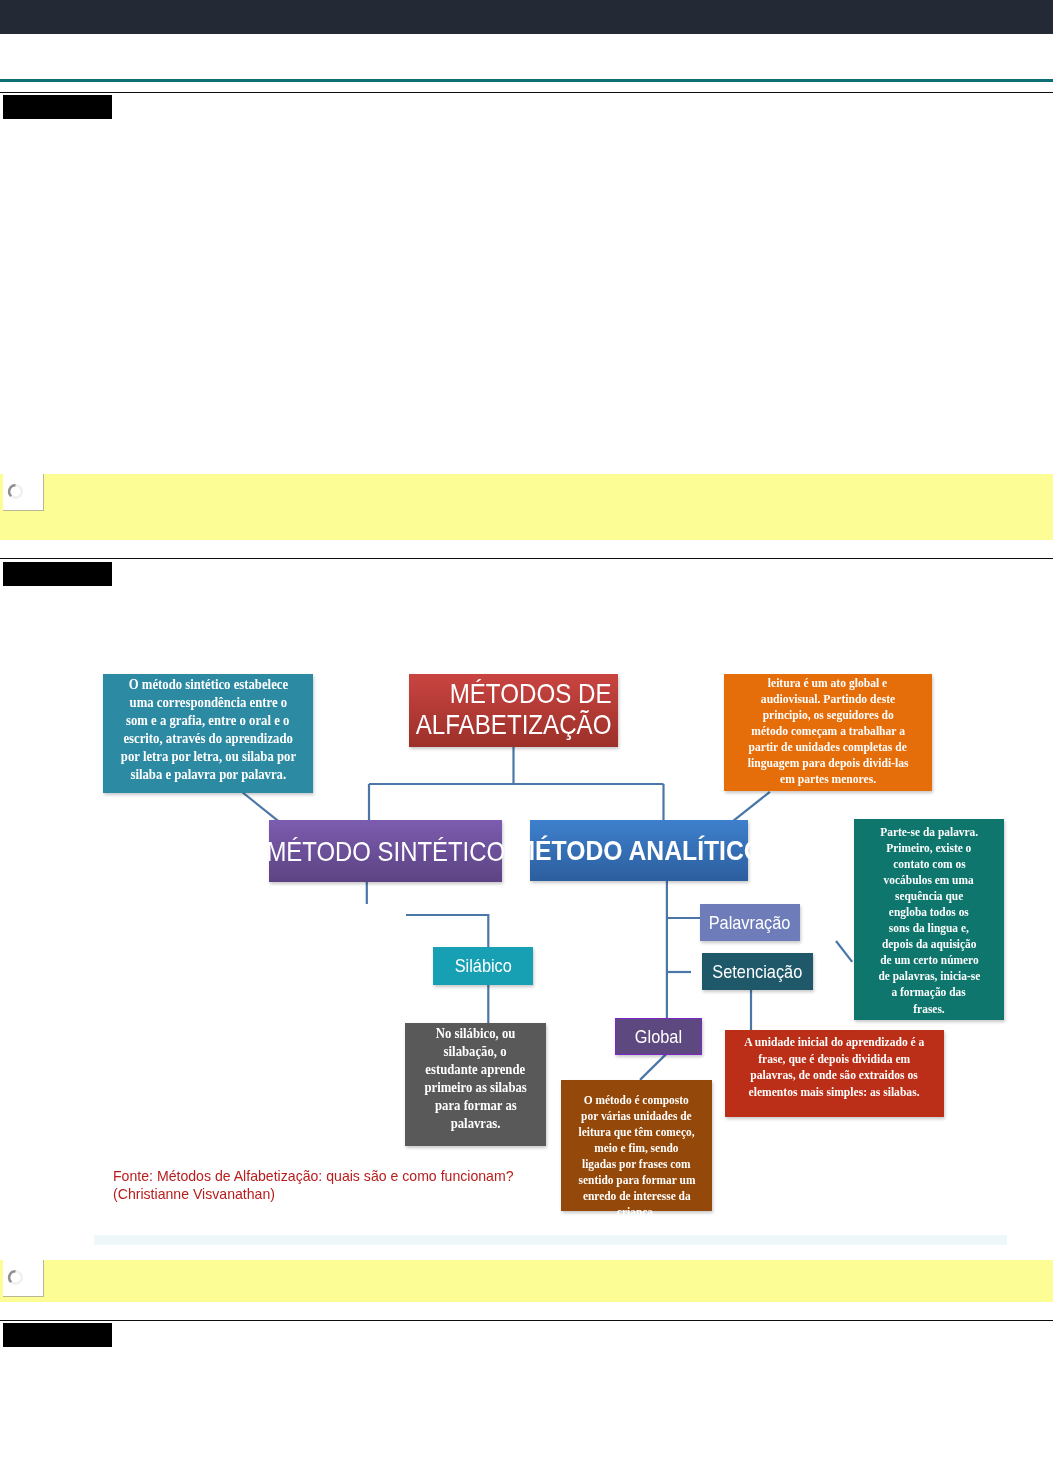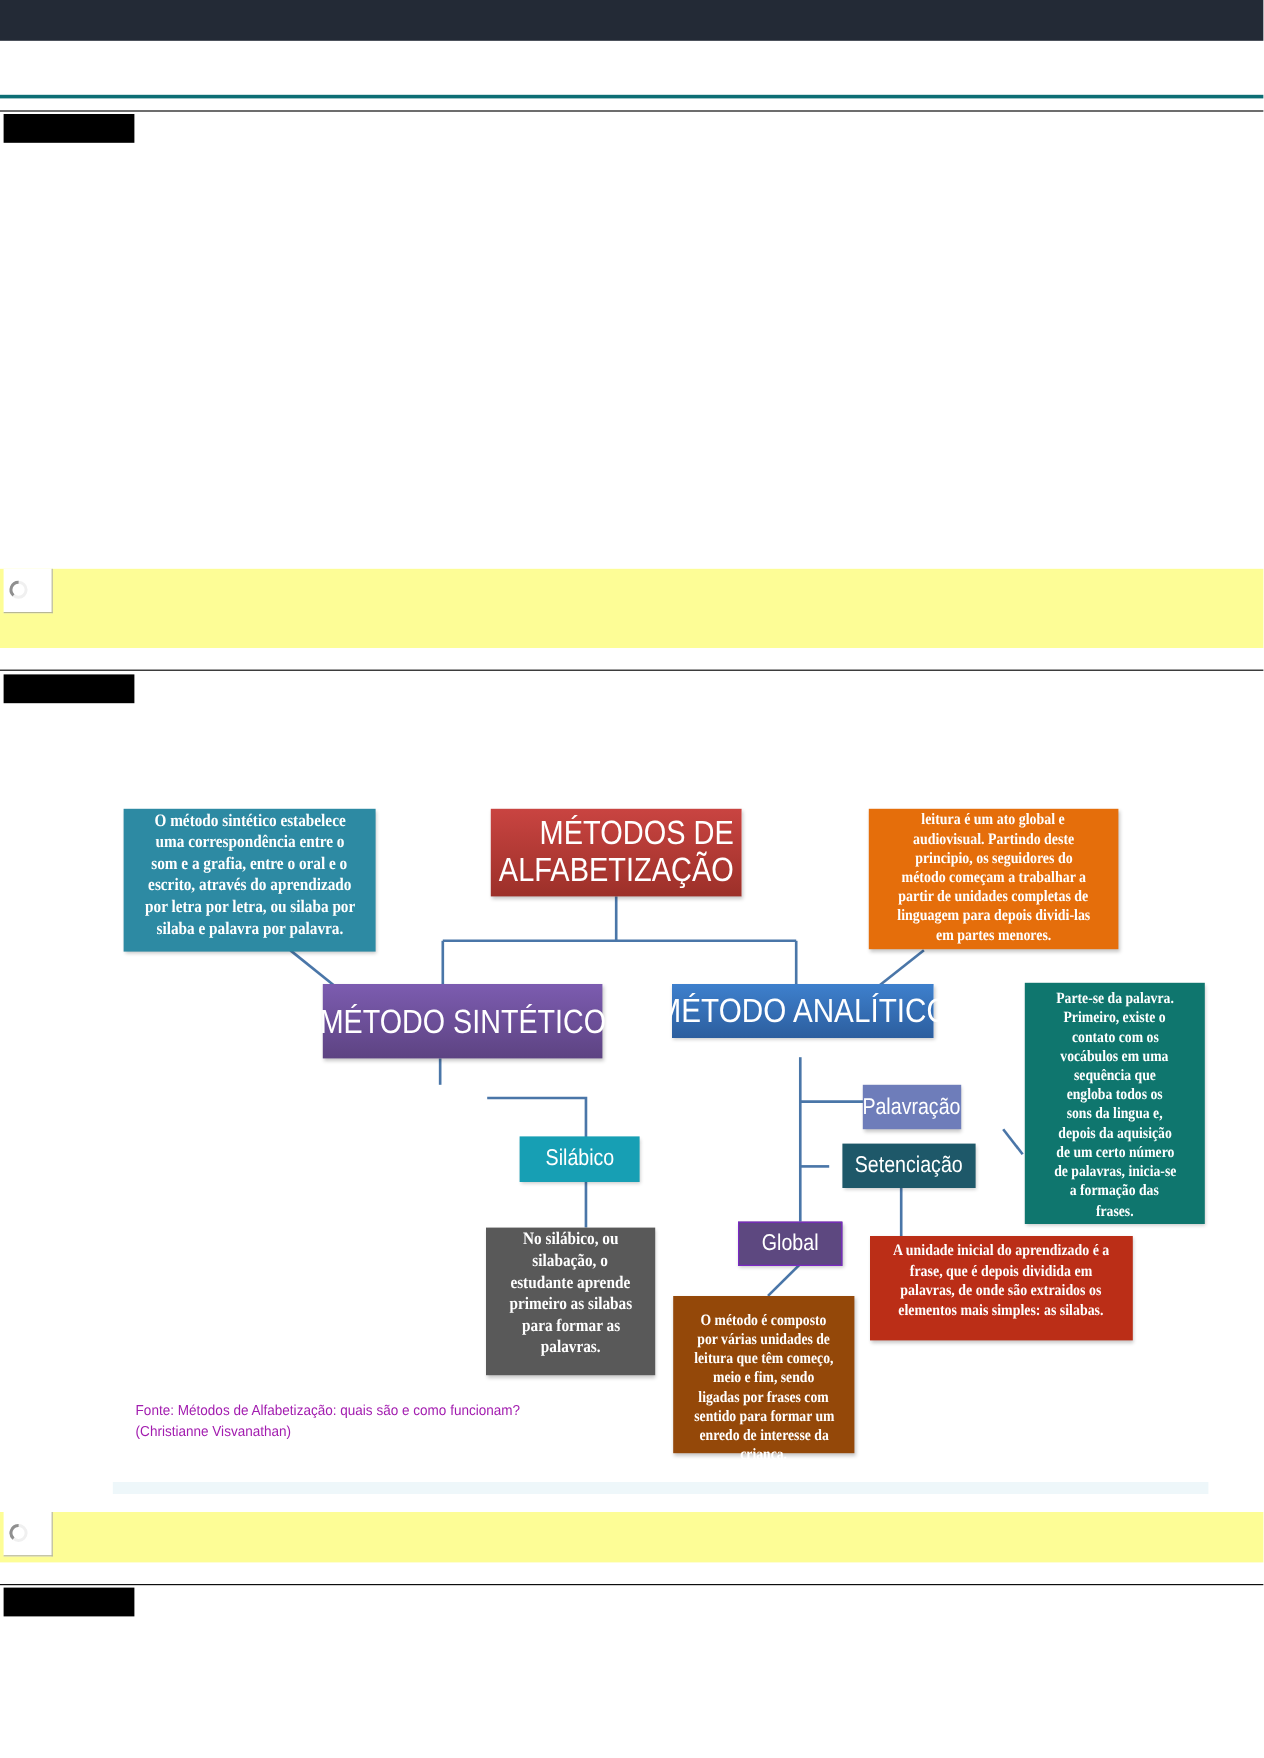--- a/index.html
+++ b/index.html
@@ -17,21 +17,21 @@
   .node{position:absolute;box-sizing:border-box;display:flex;align-items:center;justify-content:center;text-align:center;color:#fff;box-shadow:1px 2px 3px rgba(0,0,0,0.22);}
   .big{font-size:28px;font-weight:400;line-height:31px;text-align:right;}
   .big > span{display:block;transform:scaleX(0.862);white-space:nowrap;}
   .big.wrap > span{white-space:pre-line;}
   .mid{font-size:19px;font-weight:400;}
   .mid > span{display:block;transform:scaleX(0.86);white-space:nowrap;}
   .note{font-weight:bold;padding:0;font-family:Liberation Serif, serif;}
   .note > span{display:block;margin:0 -40px;width:auto;min-width:calc(100% + 80px);}
   .note .ln{display:block;white-space:nowrap;overflow:visible;}
   .note .ln > i{display:inline-block;font-style:normal;transform:scaleX(0.872);transform-origin:center;}
-  .src{position:absolute;color:#a21caf;font-size:12px;line-height:17.5px;}
+  .src{position:absolute;color:#b91c1c;font-size:15px;line-height:17.5px;}
   .src > div{transform:scaleX(0.94);transform-origin:left center;white-space:nowrap;}
   .bluestrip{position:absolute;background:#eef7fa;}
 </style>
 </head>
 <body>
 
 <div class="topbar"></div>
 <div class="tealrule"></div>
 <div class="hr" style="top:92px"></div>
 <div class="redact" style="left:3px;top:95px;width:109px;height:24px;"></div>
@@ -58,29 +58,29 @@
 
   <div class="node big wrap" style="left:409px;top:674px;width:209px;height:73px;padding-bottom:4px;background:linear-gradient(180deg,#c94441 0%,#9c3029 100%);">
     <span>MÉTODOS DE
 ALFABETIZAÇÃO</span>
   </div>
 
   <div class="node big" style="left:253px;top:820px;width:233px;height:62px;background:linear-gradient(180deg,#7c5cb0 0%,#5d4382 100%);margin-left:16px;">
     <span style="transform:scaleX(0.854)">MÉTODO SINTÉTICO</span>
   </div>
 
-  <div class="node big" style="left:560px;top:820px;width:218px;height:45px;background:linear-gradient(180deg,#3e80cd 0%,#2c5e9e 100%);">
+  <div class="node big" style="left:530px;top:820px;width:218px;height:61px;background:linear-gradient(180deg,#3e80cd 0%,#2c5e9e 100%);font-weight:bold;">
     <span style="transform:scaleX(0.883)">MÉTODO ANALÍTICO</span>
   </div>
 
   <div class="node mid" style="left:433px;top:947px;width:100px;height:38px;background:#179fb4;">
     <span>Silábico</span>
   </div>
 
-  <div class="node mid" style="left:719px;top:904px;width:82px;height:37px;background:#6e7dba;">
+  <div class="node mid" style="left:700px;top:904px;width:100px;height:37px;background:#6e7dba;">
     <span>Palavração</span>
   </div>
 
   <div class="node mid" style="left:702px;top:953px;width:111px;height:37px;background:#1e5869;">
     <span>Setenciação</span>
   </div>
 
   <div class="node mid" style="left:615px;top:1018px;width:87px;height:37px;background:#5d4880;border:1.2px solid #7b28c4;">
     <span>Global</span>
   </div>

